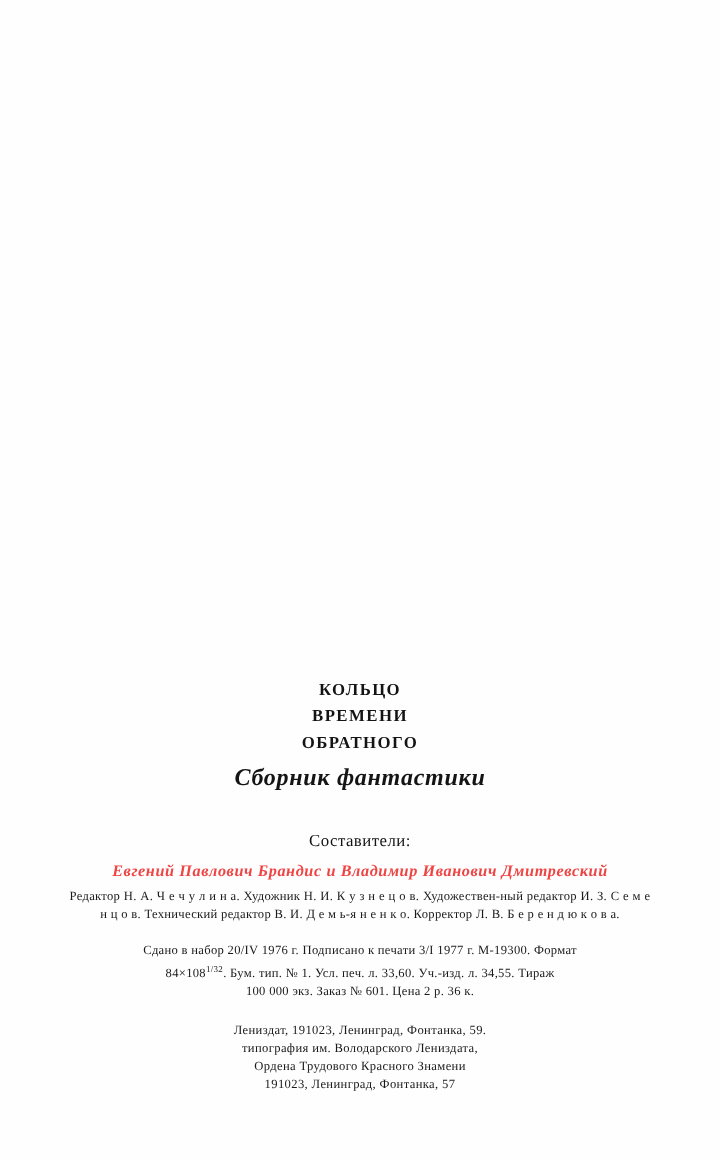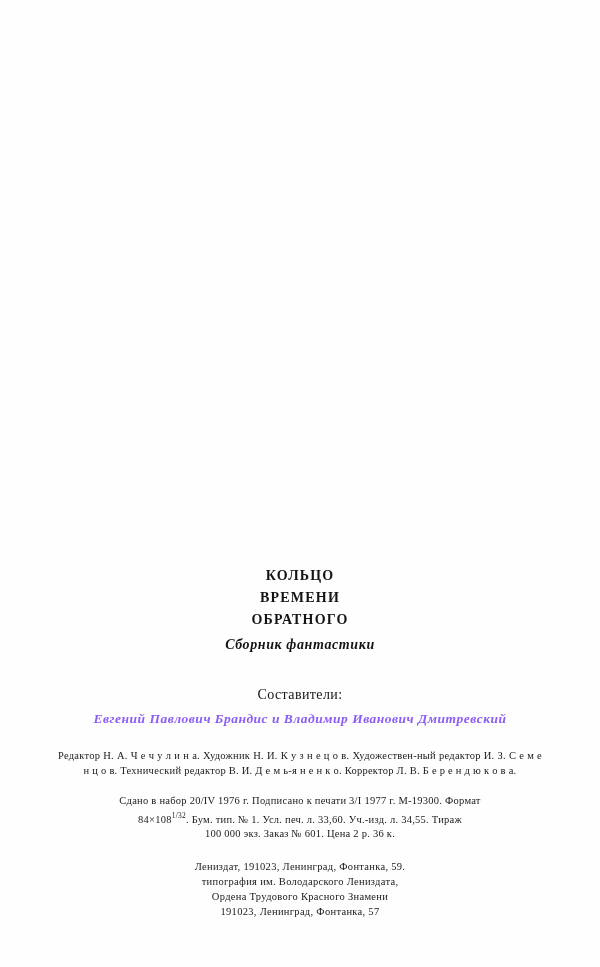--- a/index.html
+++ b/index.html
@@ -40,46 +40,46 @@
     font-size: 14px;
     letter-spacing: 1.2px;
     line-height: 22px;
     color: #141414;
   }
 
   .subtitle {
     font-family: "Liberation Serif", serif;
     font-style: italic;
     font-weight: bold;
-    font-size: 14px;
+    font-size: 20px;
     letter-spacing: 0.6px;
     margin-top: 6px;
     color: #141414;
   }
 
   .compilers-label {
     font-family: "Liberation Serif", serif;
     font-size: 14px;
     letter-spacing: 0.4px;
     margin-top: 34px;
     color: #141414;
   }
 
   .compilers-names {
     font-family: "Liberation Serif", serif;
     font-style: italic;
     font-weight: bold;
     font-size: 13.5px;
     letter-spacing: 0.5px;
     margin-top: 8px;
-    color: #8b5cf6;
+    color: #ef4444;
   }
 
   .imprint-block {
-    margin-top: 22px;
+    margin-top: 7px;
     padding: 0 58px;
     font-size: 10.5px;
     line-height: 14.5px;
     letter-spacing: 0.25px;
     text-align: justify;
     text-align-last: center;
     color: #1a1a1a;
   }
 
   .imprint-block.tight {

